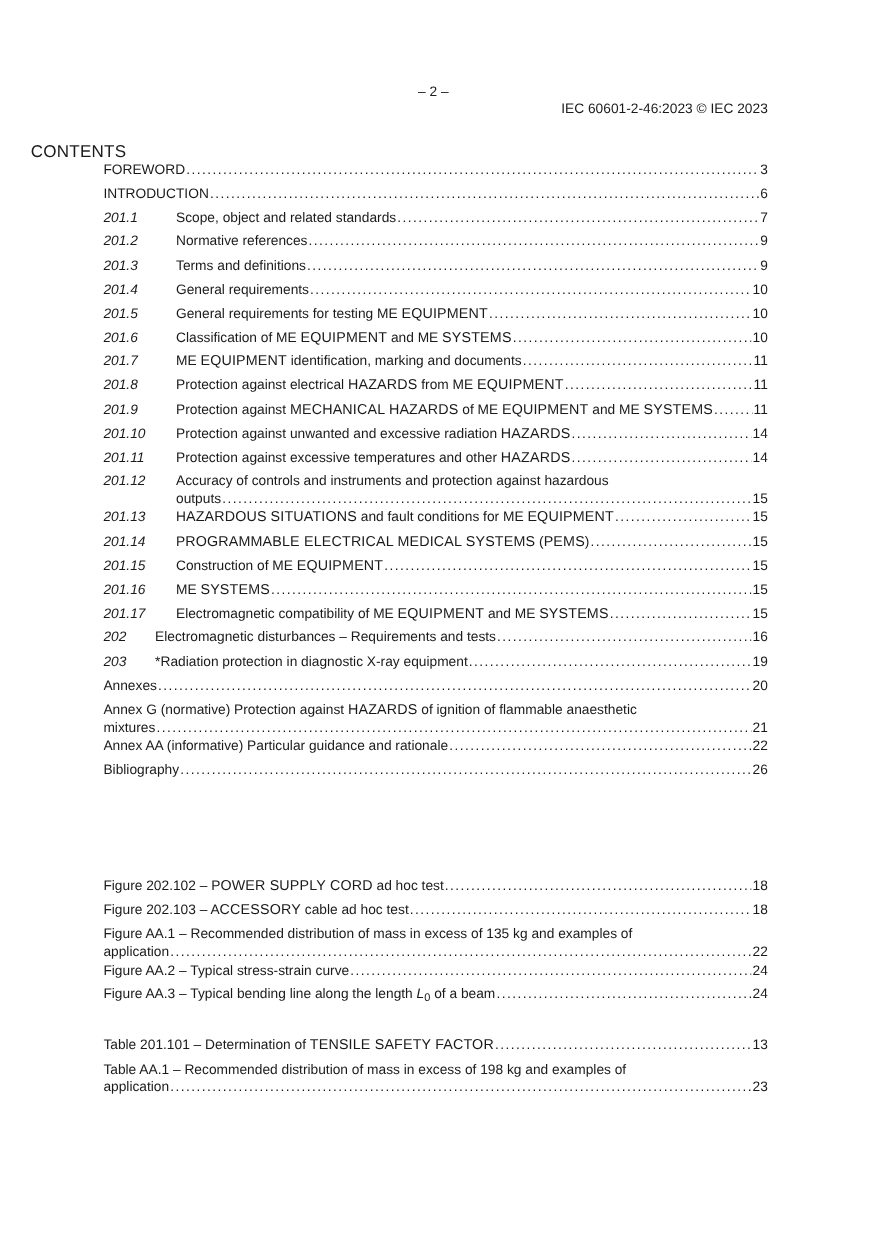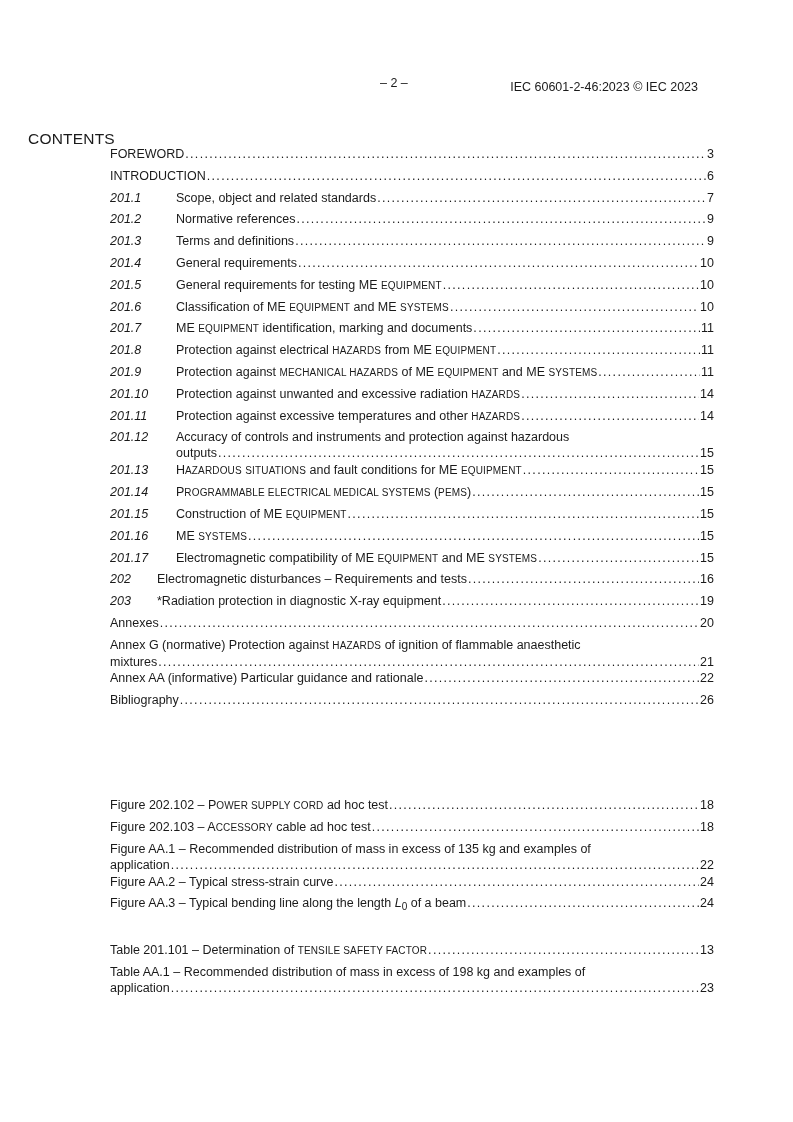--- a/index.html
+++ b/index.html
@@ -1,33 +1,33 @@
 <!DOCTYPE html>
 <html><head>
 <meta charset="utf-8">
 <style>
   html, body { margin: 0; padding: 0; background: #ffffff; }
   body { width: 793px; height: 1122px; position: relative; overflow: hidden;
          font-family: "Liberation Sans", sans-serif; color: #1a1a1a; }
   .header { position: absolute; top: 76px; left: 0; width: 793px; height: 16px; font-size: 12.5px; }
   .header .pageno { position: absolute; left: 380px; top: 0; }
-  .header .docid { position: absolute; right: 95px; top: 4px; }
+  .header .docid { position: absolute; right: 95px; top: 16px; }
   .title { position: absolute; top: 130px; left: 0; width: 793px; text-align: left; font-size: 15.5px; letter-spacing: 0.2px; margin-left: 28px; }
-  .toc { position: absolute; left: 110px; width: 604px; font-size: 12.5px; }
+  .toc { position: absolute; left: 94px; width: 604px; font-size: 12.5px; }
   .row { position: relative; height: 21.8px; line-height: 16px; }
   .row.two { height: 33px; }
   .line { display: flex; align-items: baseline; white-space: nowrap; overflow: hidden; }
   .num { display: inline-block; flex: none; font-style: italic; }
   .num.w66 { width: 66px; }
   .num.w47 { width: 47px; }
   .txt { flex: none; }
   .dots { flex: 1 1 auto; overflow: hidden; white-space: nowrap; margin: 0 1px; letter-spacing: 1.3px; }
   .dots::after { content: "........................................................................................................................................................................................................................................"; }
   .pg { flex: none; text-align: right; }
-  .sc { font-size: 10px; letter-spacing: 0.15px; }
+  .sc { font-size: 13px; letter-spacing: 0.15px; }
   .first-line { white-space: nowrap; }
   .indent66 { padding-left: 66px; }
   sub { font-size: 10px; vertical-align: -3px; font-style: normal; }
   i { font-style: italic; }
 </style>
 </head>
 <body>
 
 <div class="header">
   <span class="pageno">– 2 –</span>

